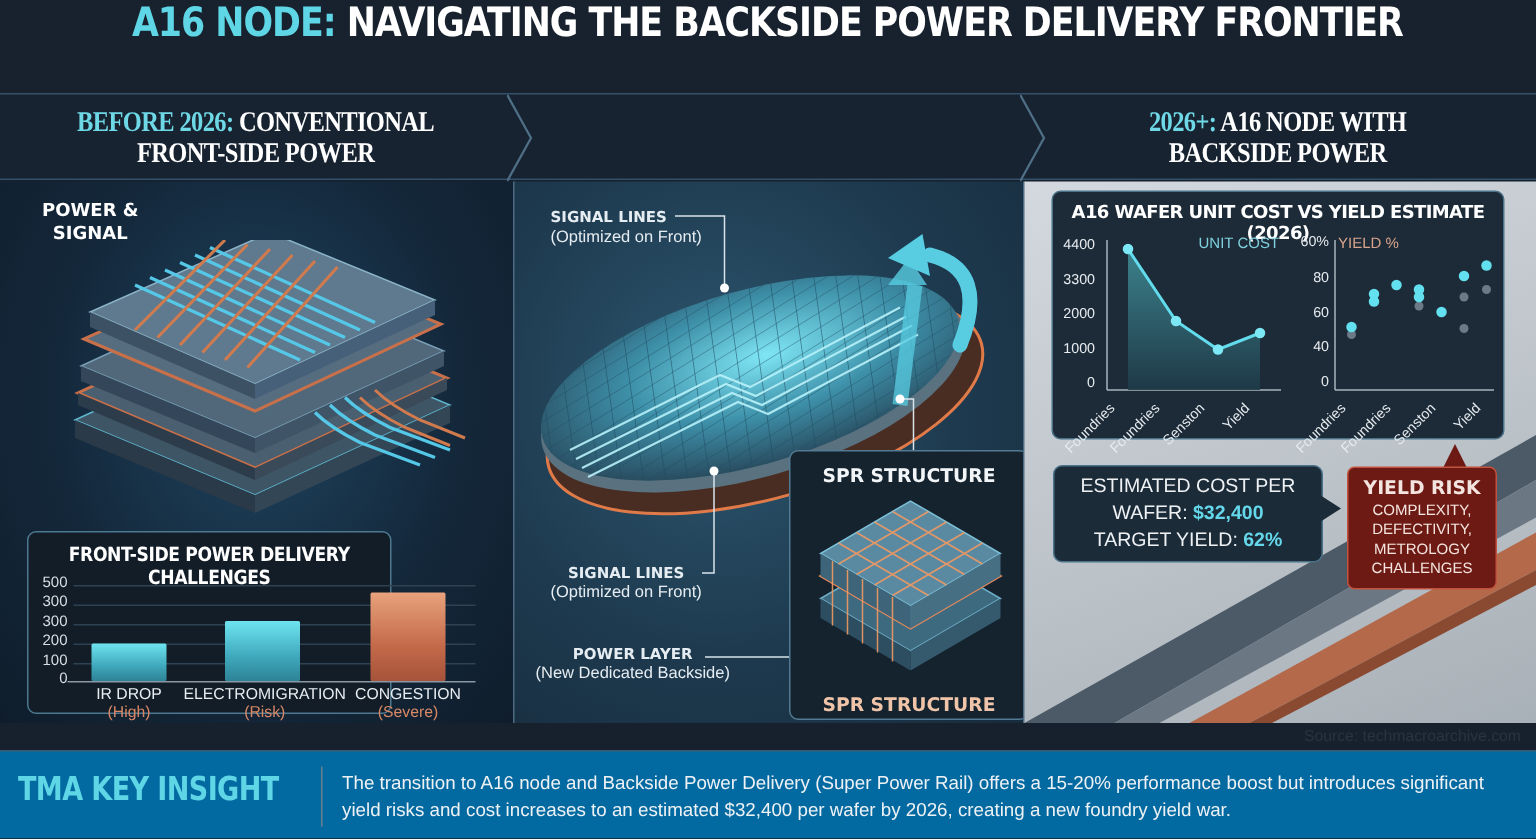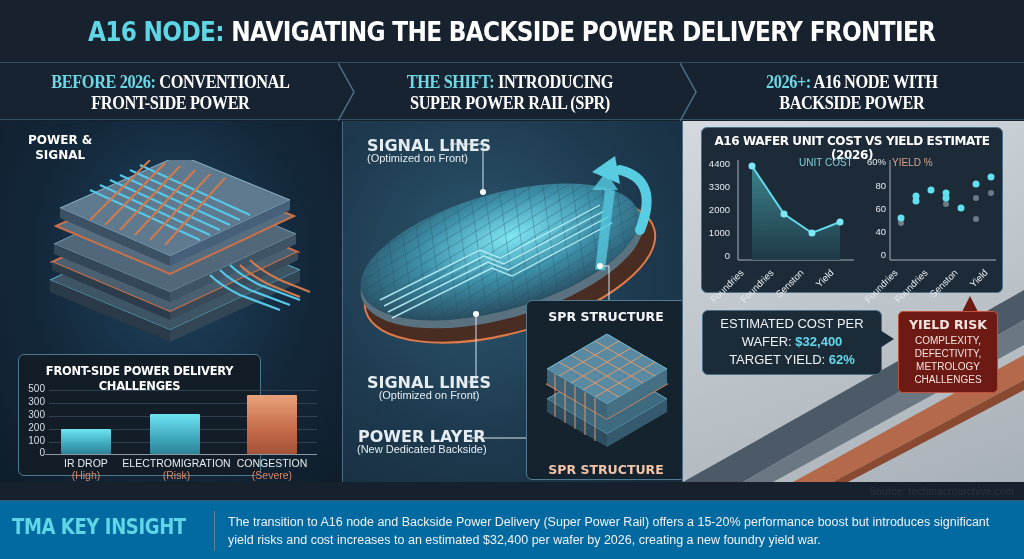--- a/index.html
+++ b/index.html
@@ -1,19 +1,19 @@
 <!DOCTYPE html>
 <html><head>
 <meta charset="utf-8">
 <style>
   * { box-sizing: border-box; margin: 0; padding: 0; }
   html, body { width: 1024px; height: 559px; overflow: hidden; background: #17212d; }
   body { font-family: "Liberation Sans", "DejaVu Sans", sans-serif; color: #fff; position: relative; }
 
-  .title-bar { position: absolute; left: 0; top: 0; width: 1024px; height: 62px; background: #18222e; display: flex; align-items: center; justify-content: center; }
+  .title-bar { position: absolute; left: 0; top: 0; width: 1024px; height: 62px; background: #18222e; display: flex; align-items: flex-start; justify-content: center; }
   .title { font-family: "DejaVu Sans", sans-serif; font-weight: bold; font-size: 27px; letter-spacing: -0.8px; transform: scaleX(0.86); white-space: nowrap; }
   .title .accent { color: #5fd6e6; }
 
   .headers { position: absolute; left: 0; top: 62px; width: 1024px; height: 58px; background: #172331; border-top: 1px solid #34506a; border-bottom: 1px solid #34506a; }
   .hdr { position: absolute; top: 0; height: 58px; display: flex; align-items: center; justify-content: center; text-align: center; font-weight: bold; font-size: 19px; line-height: 21px; font-family: Liberation Serif, serif; letter-spacing: -0.5px; }
   .hdr span.l { display: block; transform: scaleX(0.86); white-space: nowrap; }
   .hdr .accent { color: #6fd8e6; }
   .hdr-1 { left: 0; width: 340px; }
   .hdr-2 { left: 345px; width: 330px; }
   .hdr-3 { left: 680px; width: 344px; }
@@ -32,21 +32,21 @@
   .ctitle span { display: inline-block; transform: scaleX(0.88); }
   .ytick { position: absolute; font-size: 10px; color: #d8dee4; text-align: right; width: 20px; }
   .gridl { position: absolute; height: 1px; background: #2f4252; }
   .bar { position: absolute; border-radius: 1px; }
   .bar-cyan { background: linear-gradient(180deg, #6ee4f0 0%, #3fa8bc 60%, #2e8296 100%); }
   .bar-orange { background: linear-gradient(180deg, #e8a27c 0%, #c46a4a 60%, #a5533a 100%); }
   .xlab { position: absolute; font-size: 10.5px; text-align: center; line-height: 12px; color: #e8edf1; }
   .xlab .sub { color: #d88866; display: block; }
 
   .cl { position: absolute; font-size: 11px; line-height: 13px; color: #e6edf2; }
-  .cl b { font-weight: bold; font-size: 16px; font-family: "DejaVu Sans", sans-serif; display: block; }
+  .cl b { font-weight: bold; font-size: 10px; font-family: "DejaVu Sans", sans-serif; display: block; }
 
   .spr-card { position: absolute; left: 526px; top: 300px; width: 160px; height: 180px; background: #15232f; border: 1.5px solid #527a92; border-radius: 6px; }
   .spr-t { position: absolute; left: 0; width: 100%; text-align: center; font-weight: bold; font-size: 12.5px; font-family: "DejaVu Sans", sans-serif; }
   .spr-t.top { top: 8px; color: #f2f5f7; }
   .spr-t.bot { top: 161px; color: #f0c4a8; }
 
   .chart-card { position: absolute; left: 701px; top: 127px; width: 302px; height: 166px; background: #1d2b38; border: 1.5px solid #4b7288; border-radius: 6px; }
   .chart-card .ctitle { position: absolute; left: 0; top: 6px; width: 100%; text-align: center; font-weight: bold; font-size: 12px; font-family: "DejaVu Sans", sans-serif; letter-spacing: -0.4px; }
   .mini-label { position: absolute; font-size: 10px; color: #7fcfdc; }
   .mini-label.orange { color: #d9a48c; }
@@ -81,26 +81,20 @@
 <div class="headers">
   <div class="hdr hdr-1">
     <div>
       <span class="l"><span class="accent">BEFORE 2026:</span><span> CONVENTIONAL</span></span>
       <span class="l">FRONT-SIDE POWER</span>
     </div>
   </div>
   <svg class="chev" style="left:338px" viewBox="0 0 20 58">
       <polyline points="0,0 16,29 0,58" fill="none" stroke="#4f6f86" stroke-width="1.5"></polyline>
     </svg>
-  <div class="hdr hdr-2">
-    <div>
-      <span class="l"><span class="accent">THE SHIFT:</span><span> INTRODUCING</span></span>
-      <span class="l">SUPER POWER RAIL (SPR)</span>
-    </div>
-  </div>
   <svg class="chev" style="left:680px" viewBox="0 0 20 58">
       <polyline points="0,0 16,29 0,58" fill="none" stroke="#4f6f86" stroke-width="1.5"></polyline>
     </svg>
   <div class="hdr hdr-3">
     <div>
       <span class="l"><span class="accent">2026+:</span><span> A16 NODE WITH</span></span>
       <span class="l">BACKSIDE POWER</span>
     </div>
   </div>
 </div>

